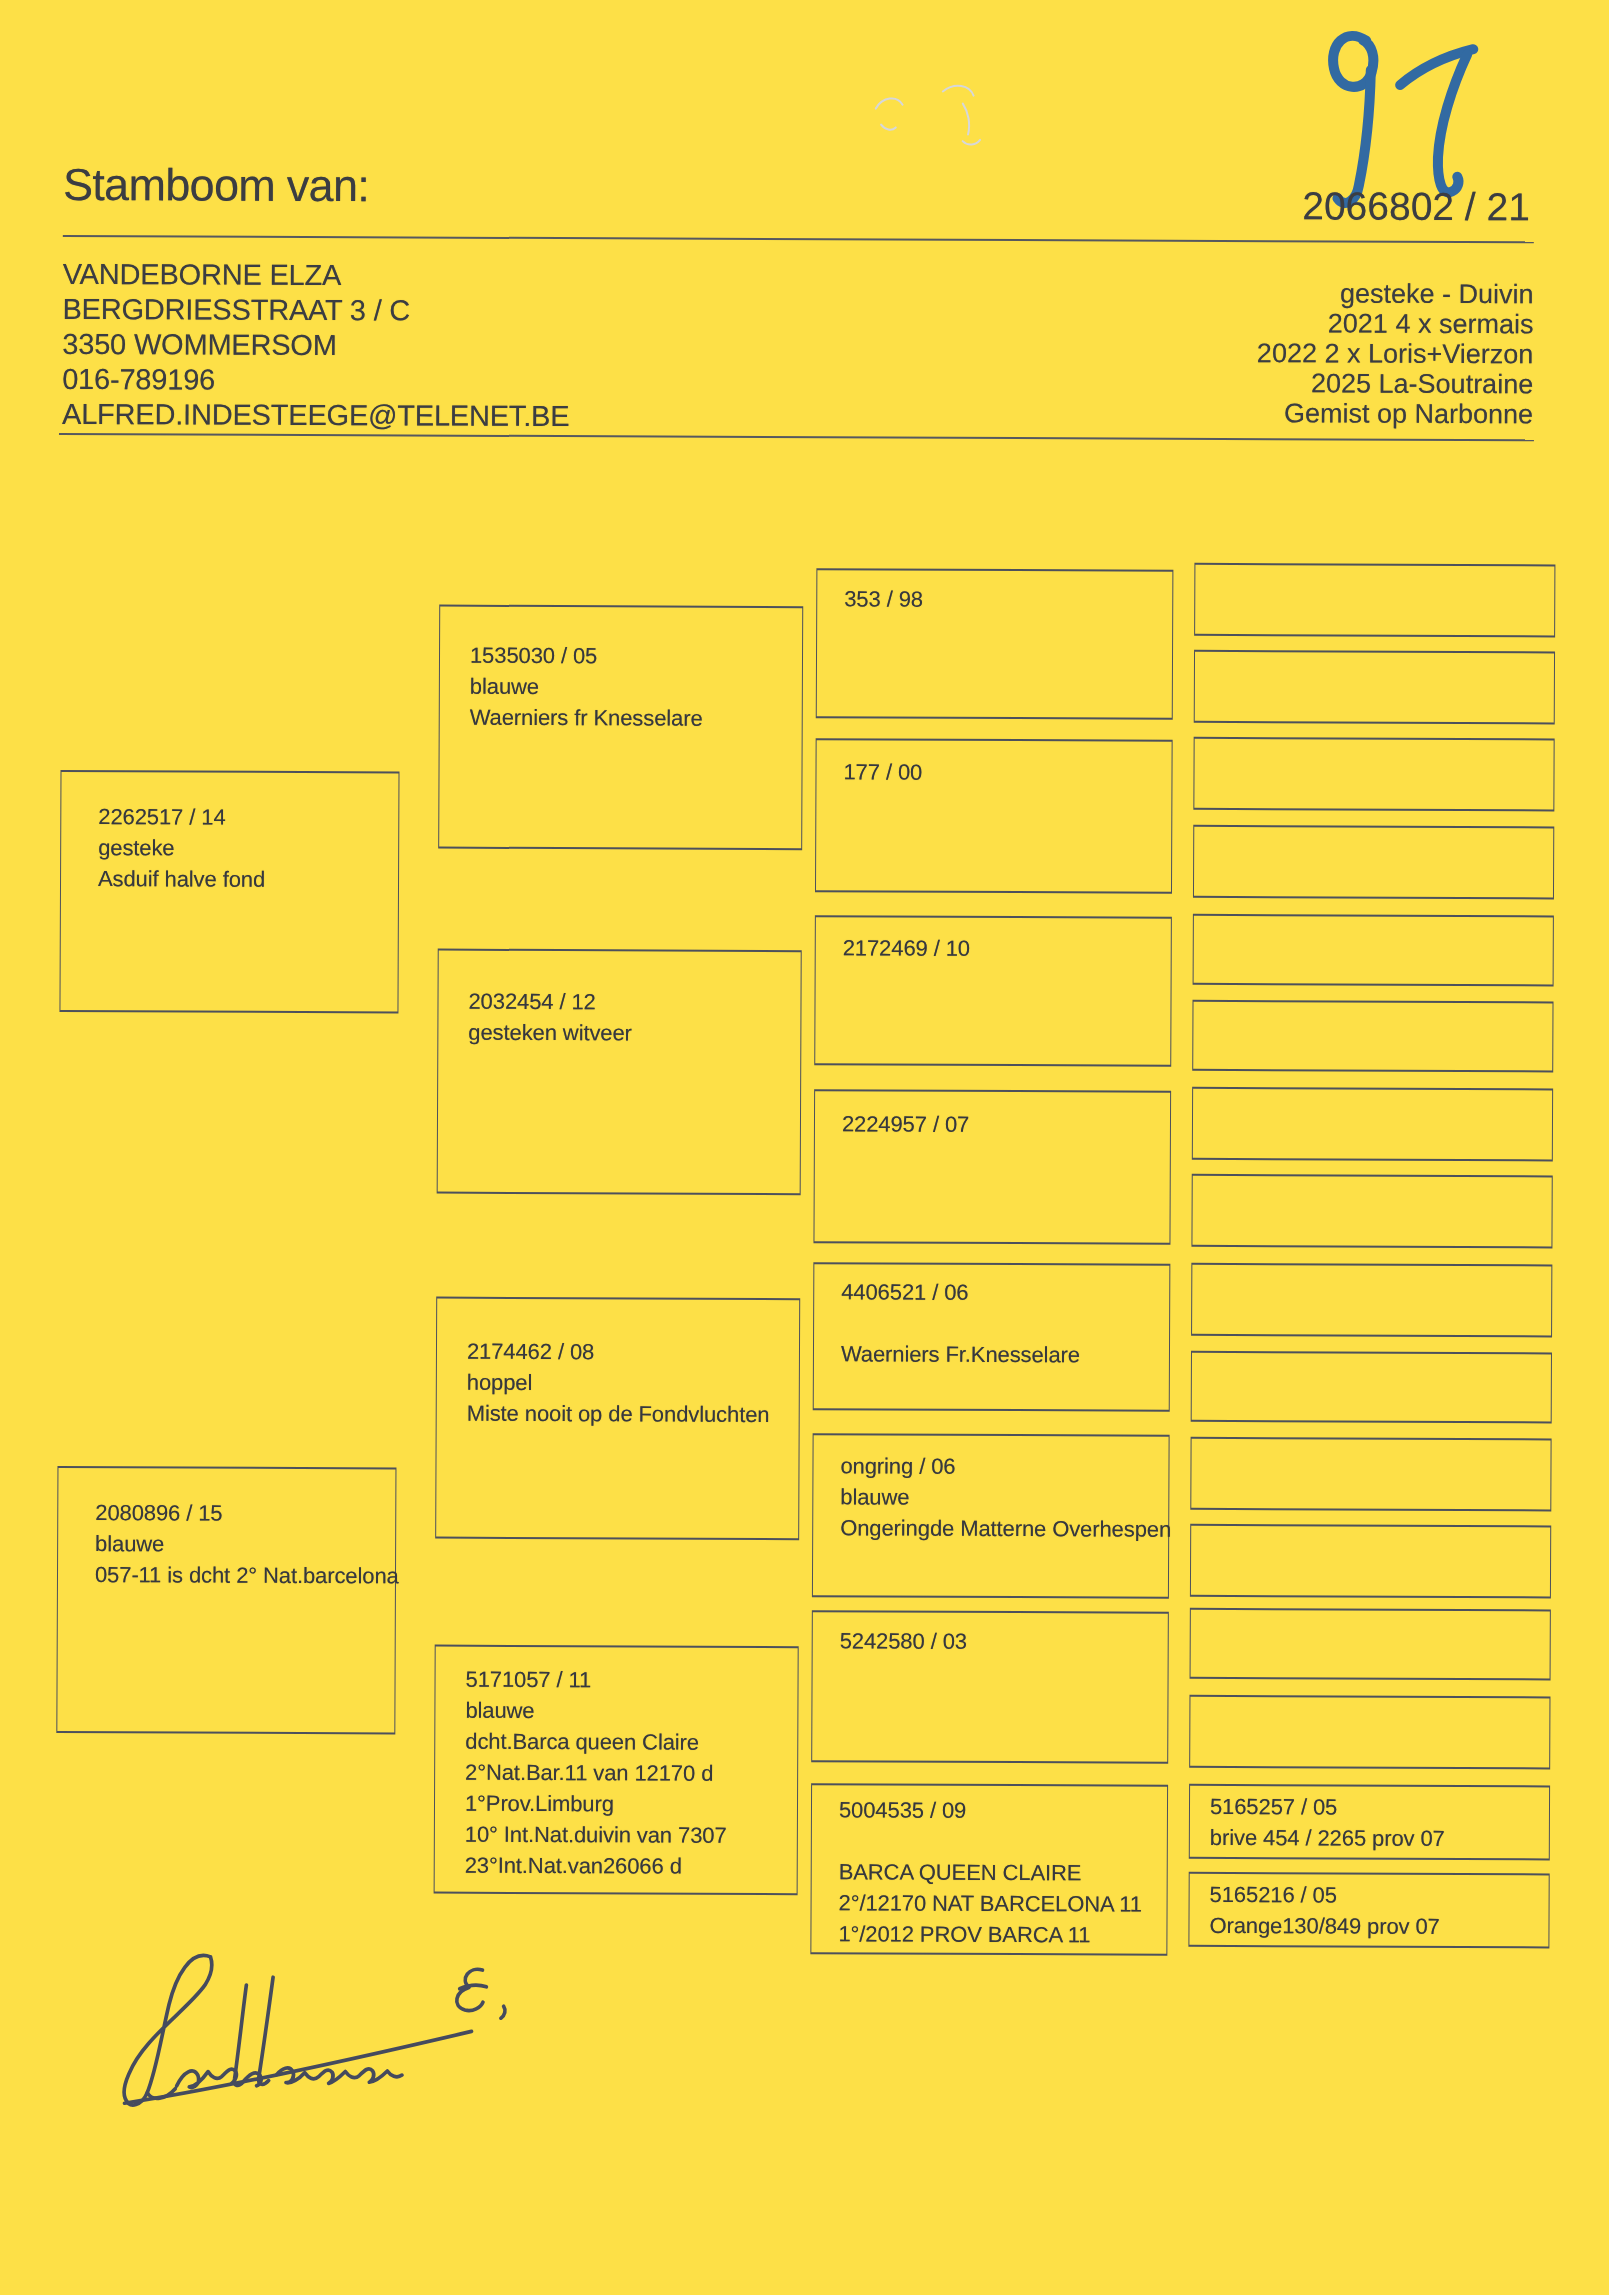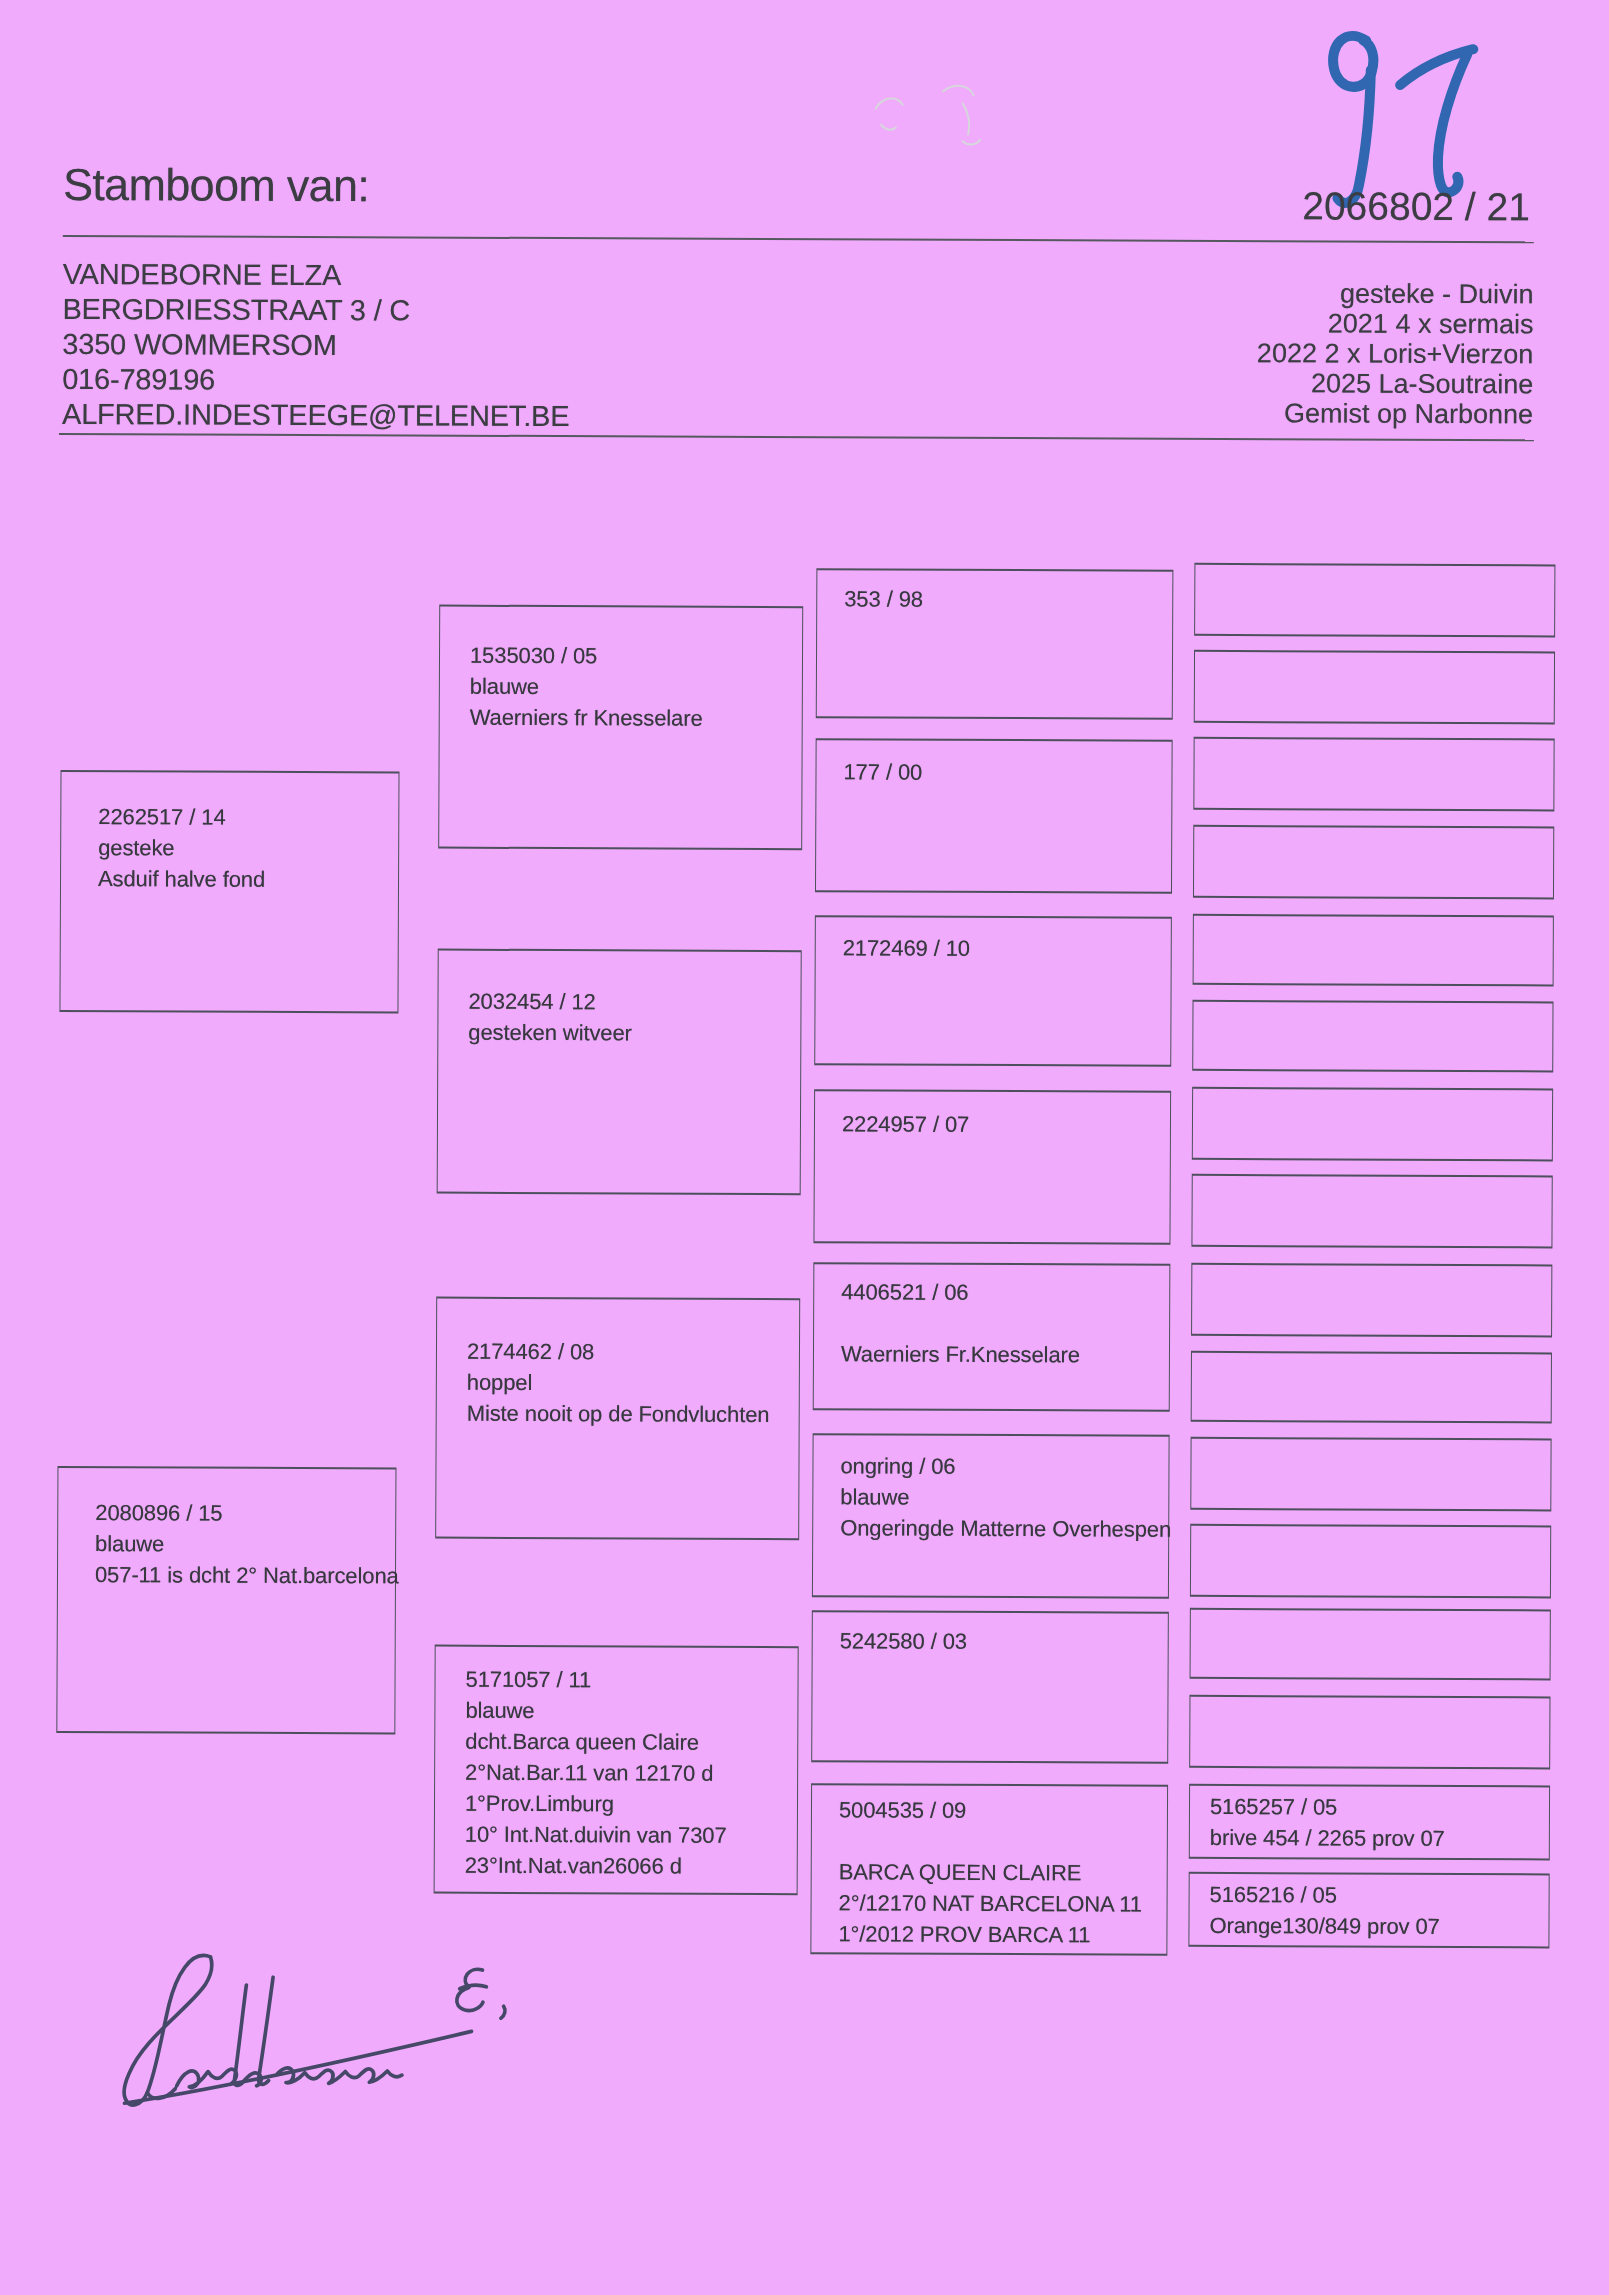--- a/index.html
+++ b/index.html
@@ -1,18 +1,18 @@
 <!DOCTYPE html>
 <html style="font-size:10.7px"><head>
 <meta charset="utf-8">
 <style>
   html,body{margin:0;padding:0;background:#e8e8e6;}
   .page{
     position:relative; width:1609px; height:2295px; overflow:hidden;
-    background:#f0abfc;
+    background:#fde047;
     font-family:"Liberation Sans", sans-serif;
     color:#36383e;
   }
   .sheet{
     position:absolute; inset:0;
     transform:rotate(0.25deg); transform-origin:80px 200px;
   }
   .txt{ text-shadow:0 0 0.7px rgba(55,55,62,.55); }
   .title{
     position:absolute; left:63px; top:159px; margin:0;

